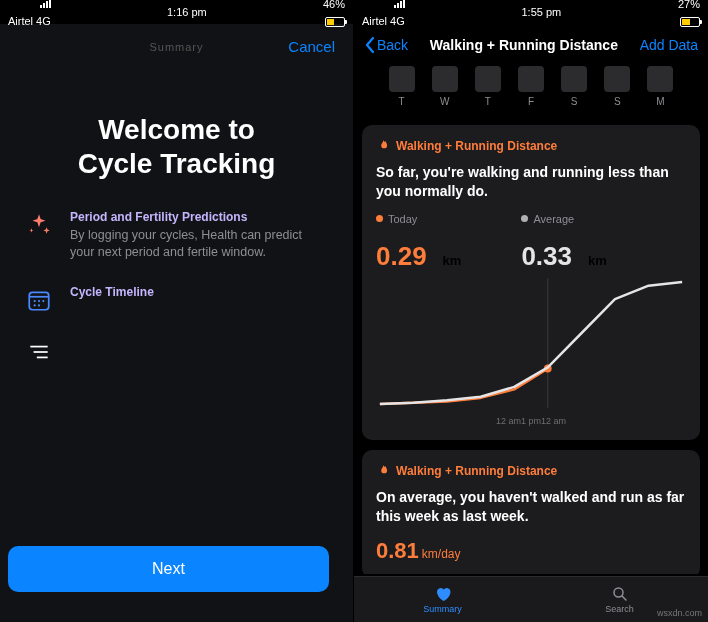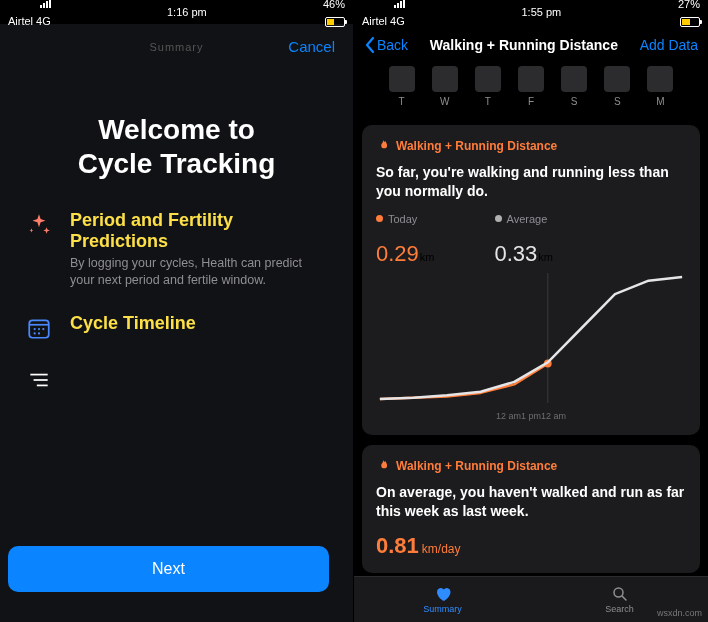--- a/index.html
+++ b/index.html
@@ -109,22 +109,22 @@
   }
   .feature .icon {
     width:30px;
     flex: 0 0 30px;
     display:flex;
     align-items:flex-start;
     justify-content:center;
     padding-top:2px;
   }
   .feature h3 {
-    color:#fde047;
-    font-size:18px;
+    color:#c4b5fd;
+    font-size:12px;
     font-weight:600;
     margin-bottom:3px;
   }
   .feature p {
     color:#8e8e93;
     font-size:12.5px;
     line-height:1.35;
   }
   .left .next-btn {
     position:absolute;
@@ -223,29 +223,29 @@
     color:#8e8e93;
     margin-bottom:16px;
   }
   .metric .dot {
     width:7px; height:7px;
     border-radius:50%;
   }
   .metric.today .dot { background:#ff7d3b; }
   .metric.avg .dot { background:#b0b0b0; }
   .metric .value {
-    font-size:22px;
-    font-weight:400;
+    font-size:26px;
+    font-weight:700;
   }
   .metric.today .value { color:#ff7d3b; }
   .metric.avg .value { color:#e5e5e7; }
   .metric .unit {
-    font-size:11px;
-    font-weight:400;
-    margin-left:1px;
+    font-size:13px;
+    font-weight:700;
+    margin-left:16px;
   }
   .chart-area {
     width:100%;
     height:130px;
   }
   .chart-xaxis {
     display:flex;
     justify-content:center;
     font-size:9px;
     color:#6e6e70;

